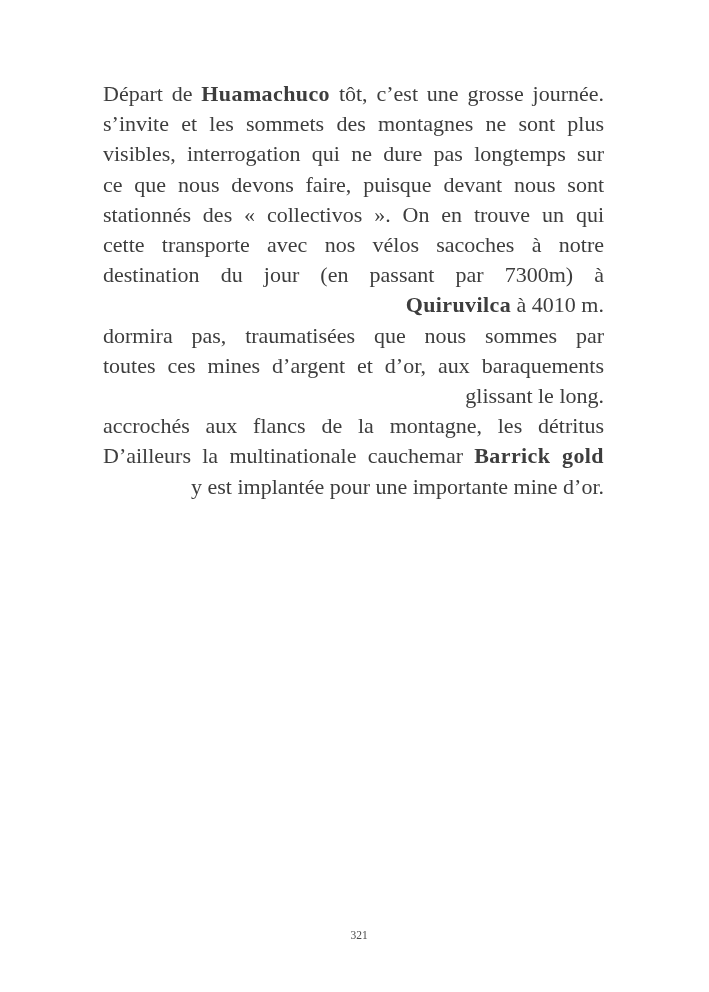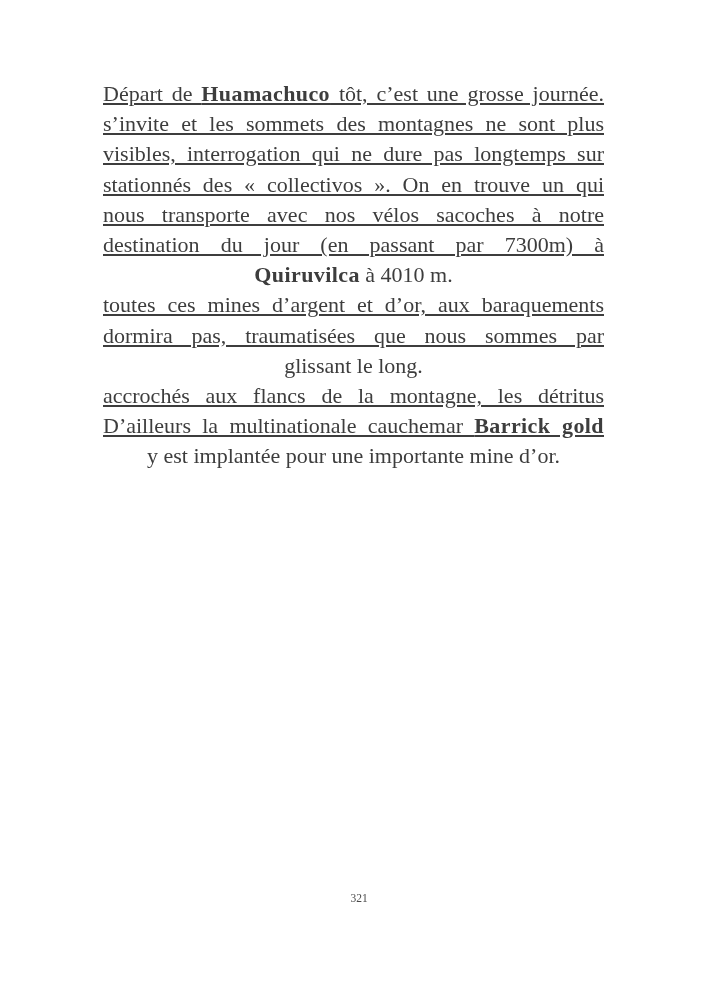--- a/index.html
+++ b/index.html
@@ -26,59 +26,59 @@
     width: 501px;
     font-size: 22px;
     line-height: 30.2px;
     color: var(--text-color, #3d3d3d);
   }
   .paragraph {
     margin: 0;
     padding: 0;
   }
   .line {
-    text-align: center;
+    text-align: right;
   }
   .line.justify {
     text-align: justify;
     text-align-last: justify;
-    text-decoration: underline;
   }
   .seg-bold {
     font-weight: 700;
     letter-spacing: 0.4px;
   }
   .page-number {
     position: absolute;
     left: 0;
-    top: 892px;
+    top: 929px;
     width: 100%;
     text-align: center;
     text-indent: 9px;
     font-size: 11.5px;
     color: var(--pagenum-color, #4a4a4a);
   }
 </style>
 </head>
 <body style="--page-bg: #ffffff; --text-color: #3d3d3d; --pagenum-color: #4a4a4a;">
 
 <div class="sheet">
   <div class="text-block">
       <div class="paragraph">
         <div class="line justify"><span class="seg">Départ de </span><span class="seg-bold">Huamachuco</span><span class="seg"> tôt, c’est une grosse journée.</span></div>
         <div class="line justify"><span class="seg">s’invite et les sommets des montagnes ne sont plus</span></div>
         <div class="line justify"><span class="seg">visibles, interrogation qui ne dure pas longtemps sur</span></div>
+        <div class="line justify"><span class="seg">ce que nous devons faire, puisque devant nous sont</span></div>
         <div class="line justify"><span class="seg">stationnés des « collectivos ». On en trouve un qui</span></div>
-        <div class="line justify"><span class="seg">nous transporte avec nos vélos sacoches à notre</span></div>
+        <div class="line justify"><span class="seg">cette transporte avec nos vélos sacoches à notre</span></div>
         <div class="line justify"><span class="seg">destination du jour (en passant par 7300m) à</span></div>
         <div class="line"><span class="seg-bold">Quiruvilca</span><span class="seg"> à 4010 m.</span></div>
       </div>
       <div class="paragraph">
+        <div class="line justify"><span class="seg">dormira pas, traumatisées que nous sommes par</span></div>
         <div class="line justify"><span class="seg">toutes ces mines d’argent et d’or, aux baraquements</span></div>
-        <div class="line justify"><span class="seg">dormira pas, traumatisées que nous sommes par</span></div>
         <div class="line"><span class="seg">glissant le long.</span></div>
         <div class="line justify"><span class="seg">accrochés aux flancs de la montagne, les détritus</span></div>
       </div>
       <div class="paragraph">
         <div class="line justify"><span class="seg">D’ailleurs la multinationale cauchemar </span><span class="seg-bold">Barrick gold</span></div>
         <div class="line"><span class="seg">y est implantée pour une importante mine d’or.</span></div>
       </div>
     </div>
   <div class="page-number">321</div>
 </div>

